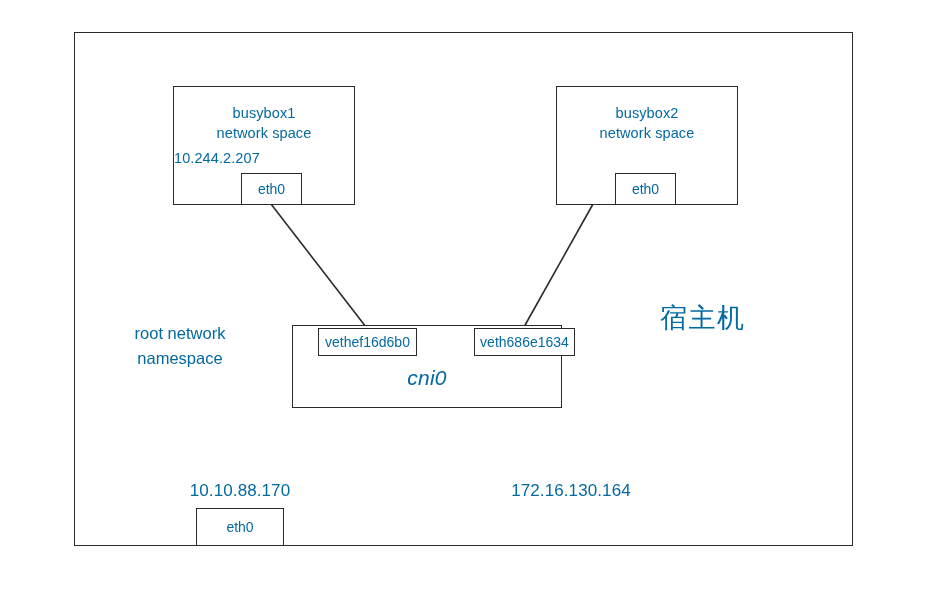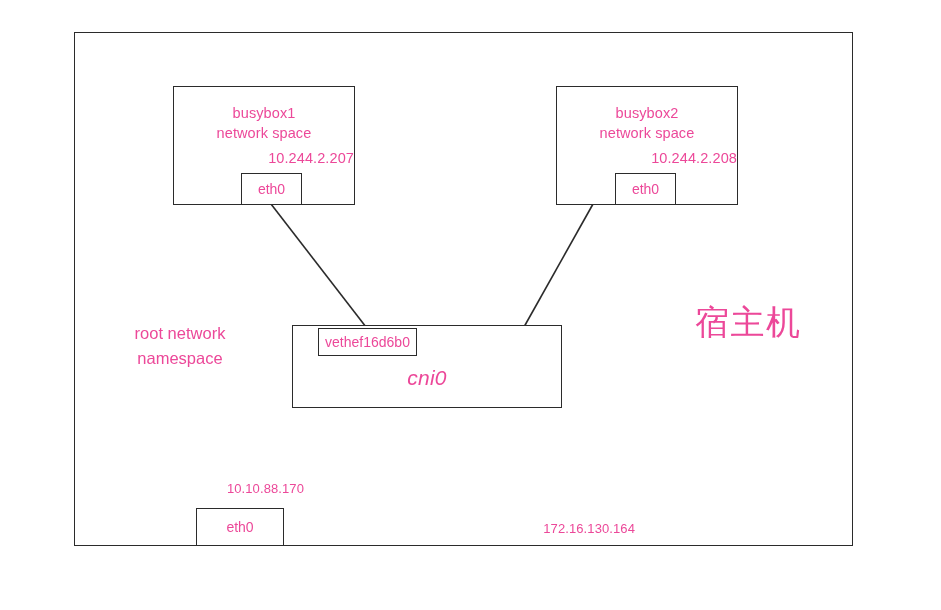--- a/index.html
+++ b/index.html
@@ -7,21 +7,21 @@
     margin: 0;
     padding: 0;
     background: #ffffff;
   }
   #canvas {
     position: relative;
     width: 941px;
     height: 610px;
     background: #ffffff;
     font-family: "Liberation Sans", "DejaVu Sans", sans-serif;
-    color: #ec4899;
+    color: #0369a1;
     overflow: hidden;
   }
   
   .box {
     position: absolute;
     box-sizing: border-box;
     border: 1.6px solid #2b2b2b;
     background: #ffffff;
   }
   .host-frame {
@@ -49,21 +49,21 @@
     font-size: 14.5px;
     line-height: 20px;
     white-space: pre-line;
     letter-spacing: 0.1px;
   }
   .ns-ip {
     position: absolute;
     left: 0;
     right: 0;
     top: 63px;
-    text-align: right;
+    text-align: left;
     font-size: 14.5px;
     letter-spacing: 0.1px;
   }
   
   .iface-box {
     position: absolute;
     box-sizing: border-box;
     border: 1.6px solid #2b2b2b;
     background: #ffffff;
     width: 61px;
@@ -116,46 +116,45 @@
     height: 38px;
     line-height: 36px;
     text-align: center;
     font-size: 14px;
   }
   #phys-eth0 { left: 196px; top: 508px; }
   #phys-eth1 { left: 527px; top: 508px; }
 
   .phys-ip {
     position: absolute;
-    font-size: 13px;
-    text-align: right;
+    font-size: 17px;
+    text-align: center;
     letter-spacing: 0.1px;
   }
   #phys-eth0-ip { left: 176px; top: 481px; width: 128px; }
-  #phys-eth1-ip { left: 507px; top: 481px; width: 128px; margin-top: 40px; }
+  #phys-eth1-ip { left: 507px; top: 481px; width: 128px; }
 
   
   #root-ns-label {
     position: absolute;
     left: 95px;
     top: 321px;
     width: 170px;
     text-align: center;
     font-size: 16.5px;
     line-height: 25px;
     white-space: pre-line;
   }
   #host-label {
     position: absolute;
     left: 660px;
     top: 300px;
-    font-size: 34px;
+    font-size: 27px;
     letter-spacing: 1.5px;
     font-family: "DejaVu Sans", "Liberation Sans", sans-serif;
-    margin-left: 35px;
   }
 
   
   #links {
     position: absolute;
     left: 0;
     top: 0;
     width: 941px;
     height: 610px;
     pointer-events: none;
@@ -176,26 +175,26 @@
   <div class="box ns-box" id="ns-busybox1">
     <div class="ns-title">busybox1
 network space</div>
     <div class="ns-ip">10.244.2.207</div>
     <div class="iface-box" id="ns1-eth0">eth0</div>
   </div>
 
   <div class="box ns-box" id="ns-busybox2">
     <div class="ns-title">busybox2
 network space</div>
-    <div class="ns-ip">10.244.2.208</div>
     <div class="iface-box" id="ns2-eth0">eth0</div>
   </div>
 
   <div class="box" id="cni0-box">
     <div class="veth-box" id="veth-left">vethef16d6b0</div>
+    <div class="veth-box" id="veth-right">veth686e1634</div>
     <div id="cni0-label">cni0</div>
   </div>
 
   <div id="root-ns-label">root network
 namespace</div>
 
   <div id="host-label">宿主机</div>
 
   <div class="phys-ip" id="phys-eth0-ip">10.10.88.170</div>
   <div class="phys-ip" id="phys-eth1-ip">172.16.130.164</div>

